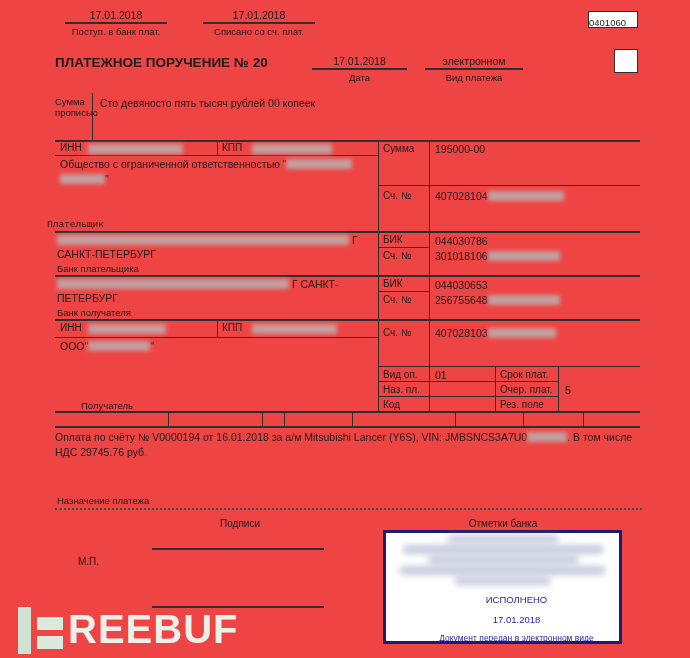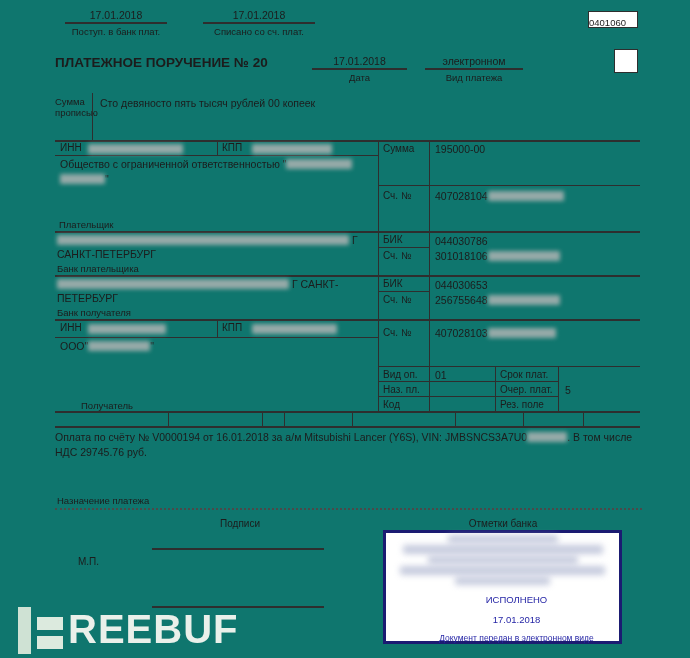--- a/index.html
+++ b/index.html
@@ -1,16 +1,16 @@
 <!DOCTYPE html>
 <html lang="ru"><head>
 <meta charset="utf-8">
 <style>
   html,body{margin:0;padding:0;background:#ffffff;}
-  #doc{position:relative;width:690px;height:658px;background:#0f766e;
+  #doc{position:relative;width:690px;height:658px;background:#ef4444;
        font-family:"Liberation Sans",sans-serif;color:#1c1c1c;overflow:hidden;}
   .abs{position:absolute;}
   .h{position:absolute;background:#2e2e2e;height:1px;}
   .h2{height:2px;}
   .v{position:absolute;background:#2e2e2e;width:1px;}
   .lbl{font-size:9.5px;line-height:11px;}
   .cl{font-size:10px;line-height:12px;}
   .val{font-size:10.5px;line-height:13px;}
   .b{font-weight:bold;}
   .fg{position:absolute;text-align:center;}
@@ -108,21 +108,21 @@
   </div>
 
   <div class="abs cl" style="left:383px;top:143px;">Сумма</div>
   <div class="abs val" style="left:435px;top:143px;">195000-00</div>
 
   <div class="abs cl" style="left:383px;top:190px;">Сч. №</div>
   <div class="abs val" style="left:435px;top:190px;">
     <span>407028104</span><span class="blur" style="width:76px;"></span>
   </div>
 
-  <div class="abs lbl" style="left:59px;top:219px;">Плательщик</div>
+  <div class="abs lbl" style="left:47px;top:219px;font-family:Liberation Mono, monospace;">Плательщик</div>
 
   <div class="abs val" style="left:57px;top:234px;">
     <span class="blur" style="width:292px;"></span> <span>Г</span>
   </div>
   <div class="abs val" style="left:57px;top:248px;">САНКТ-ПЕТЕРБУРГ</div>
   <div class="abs cl" style="left:383px;top:234px;">БИК</div>
   <div class="abs val" style="left:435px;top:235px;">044030786</div>
   <div class="abs cl" style="left:383px;top:250px;">Сч. №</div>
   <div class="abs val" style="left:435px;top:250px;">
     <span>301018106</span><span class="blur" style="width:72px;"></span>

